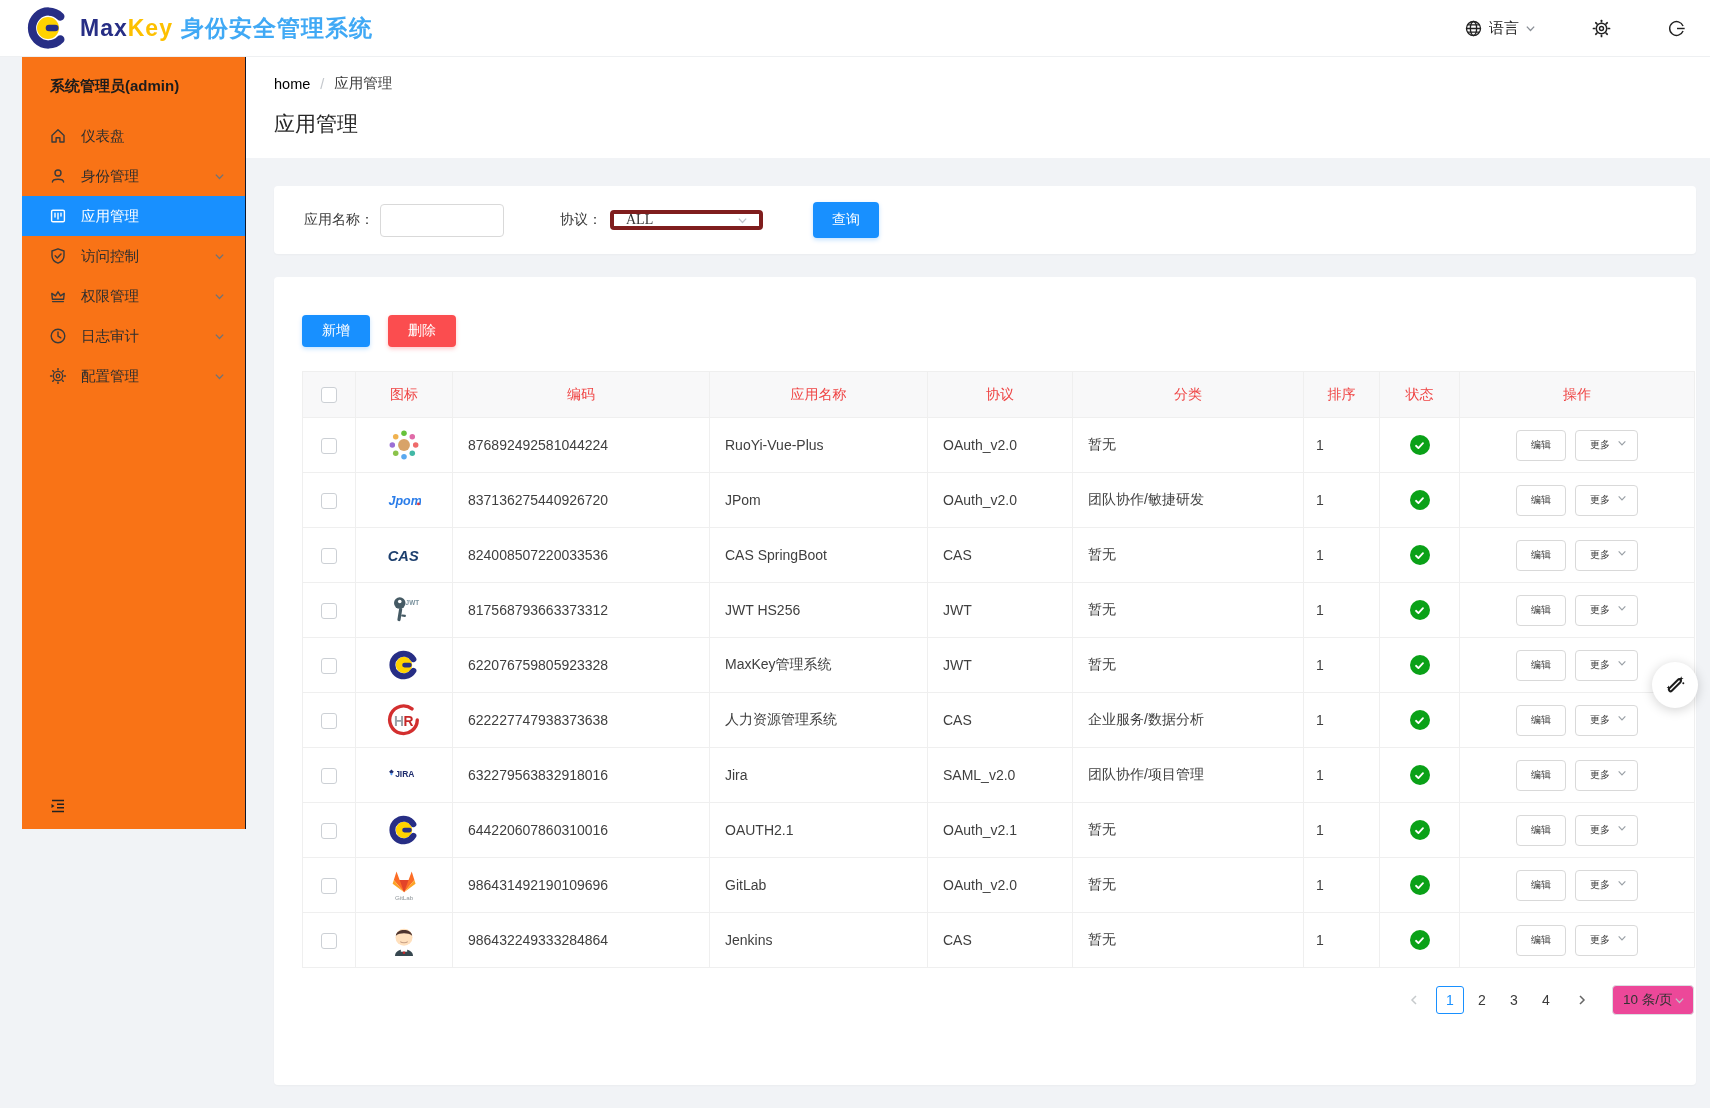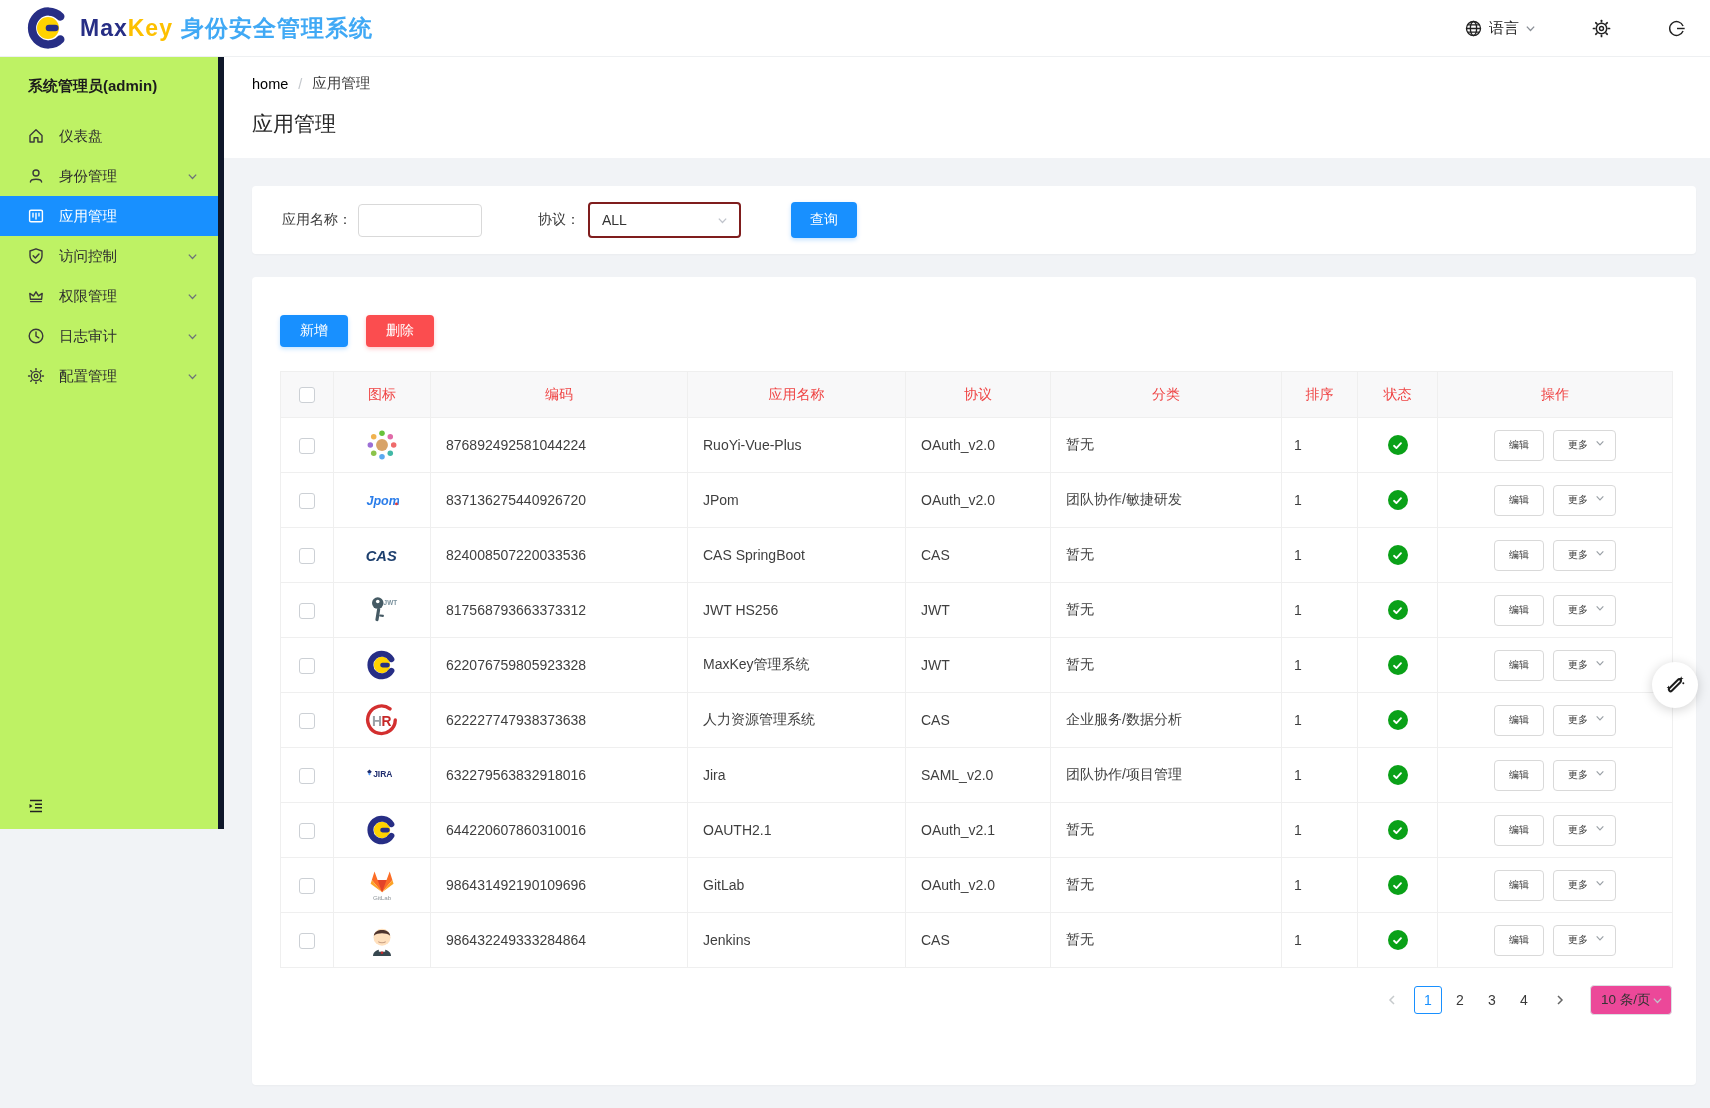--- a/index.html
+++ b/index.html
@@ -16,21 +16,21 @@
   .brand-suffix { color:var(--brand-blue,#40a9f5); margin-left:8px; }
   .topbar-right { margin-left:auto; display:flex; align-items:center; gap:56px; color:#222; }
   .lang-group { display:flex; align-items:center; gap:6px; cursor:pointer; font-size:15px; }
   .tico { width:19px; height:19px; display:inline-flex; color:#222; }
   .tico svg { width:100%; height:100%; }
   .chev { width:11px; height:11px; display:inline-flex; color:#8a8f96; }
   .chev svg { width:100%; height:100%; }
 
   
   .shell { display:flex; height:1051px; }
-  .sidebar { width:224px; background:#bef264; height:772px; position:relative; border-right:6px solid #0f172a; flex:0 0 224px; }
+  .sidebar { width:224px; background:#f97316; height:772px; position:relative; border-right:1px solid #0f172a; flex:0 0 224px;margin-left:22px; }
   .side-user { padding:20px 16px 14px 28px; font-size:15px; font-weight:bold; color:#1c1c1c; }
   .side-nav { padding-top:6px; }
   .side-item { height:40px; display:flex; align-items:center; padding:0 20px 0 27px; cursor:pointer; color:#2e2e2e; font-size:14.5px; }
   .side-item .sicon { width:18px; height:18px; margin-right:14px; display:inline-flex; color:#3a3a3a; }
   .side-item .sicon svg { width:100%; height:100%; }
   .side-item .slabel { flex:1; }
   .side-item .schev { width:11px; height:11px; color:#6d737a; display:inline-flex; }
   .side-item .schev svg { width:100%; height:100%; }
   .side-item.active { background:var(--accent,#1890ff); color:#fff; }
   .side-item.active .sicon { color:#fff; }
@@ -47,21 +47,21 @@
   .page-title { margin-top:17px; font-size:21px; font-weight:500; color:#262626; }
 
   .content { padding:28px 14px 0 28px; }
   .card { background:#fff; border-radius:4px; box-shadow:0 1px 2px rgba(0,0,0,.03); }
 
   
   .filter-card { height:68px; display:flex; align-items:center; padding:0 30px; margin-bottom:23px; }
   .f-label { color:#3a3a3a; }
   .f-input { width:124px; height:33px; border:1px solid #d9d9d9; border-radius:4px; margin-left:6px; background:#fff; padding:0 10px; font-size:14px; outline:none; }
   .proto-label { margin-left:56px; }
-  .f-select { width:153px; height:36px; border:2px solid #7f1d1d; border-radius:4px; margin-left:8px; display:flex; align-items:center; padding:0 12px; color:#333; cursor:pointer; position:relative; background:#fff; }
+  .f-select { width:153px; height:20px; border:4px solid #7f1d1d; border-radius:4px; margin-left:8px; display:flex; align-items:center; padding:0 12px; color:#333; cursor:pointer; position:relative; background:#fff;font-family:Liberation Serif, serif; }
   .f-select .chev { position:absolute; right:11px; color:#c0c4cc; }
   .btn-primary { background:var(--accent,#1890ff); color:#fff; border:none; border-radius:4px; height:36px; padding:0 19px; font-size:14px; cursor:pointer; box-shadow:0 2px 4px rgba(24,144,255,.25); }
   .search-btn { margin-left:50px;text-align:center; }
 
   
   .table-card { padding:38px 26px 70px 28px; }
   .toolbar { display:flex; gap:18px; margin-bottom:24px; }
   .btn-add { height:32px; padding:0 20px; }
   .btn-danger { background:var(--danger,#fb4d4f); color:#fff; border:none; border-radius:4px; height:32px; padding:0 20px; font-size:14px; cursor:pointer; box-shadow:0 2px 4px rgba(251,77,79,.3); }
 

